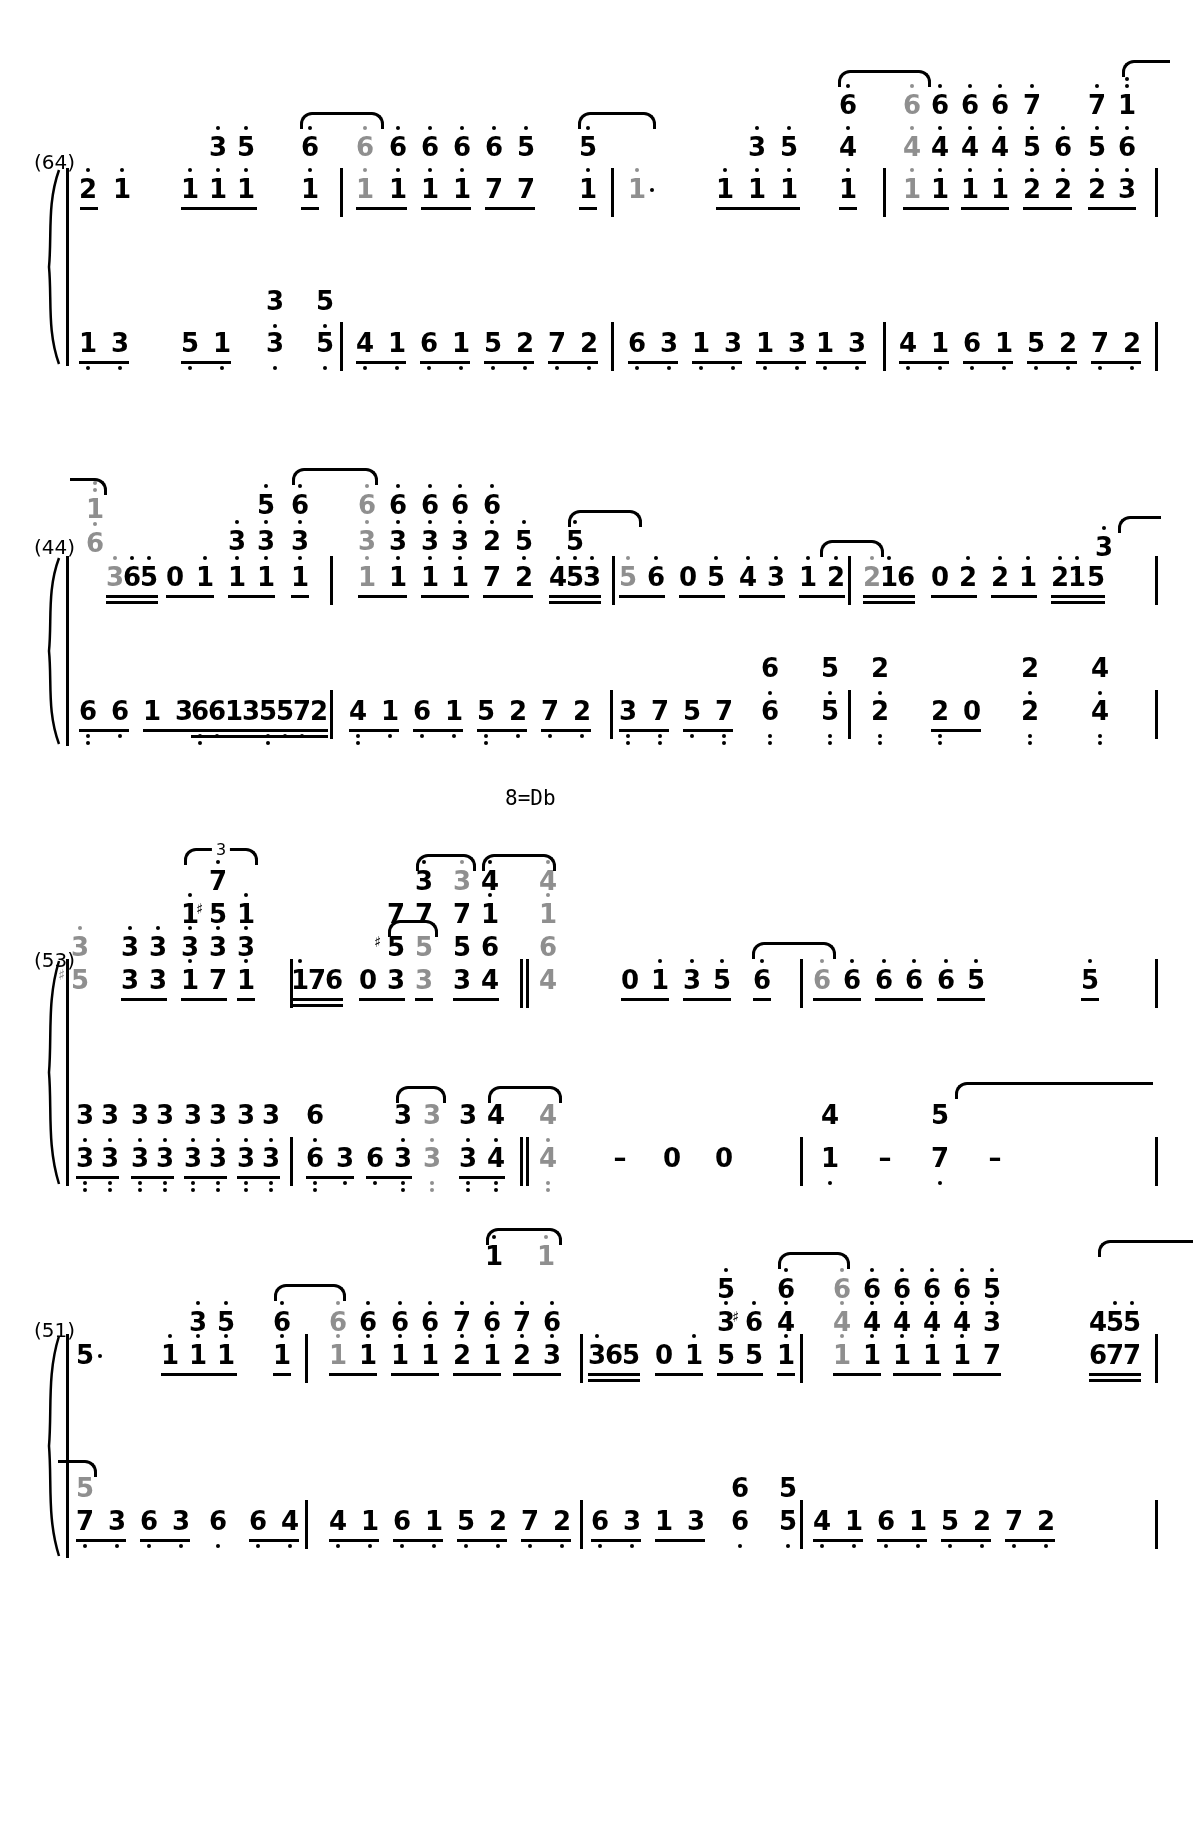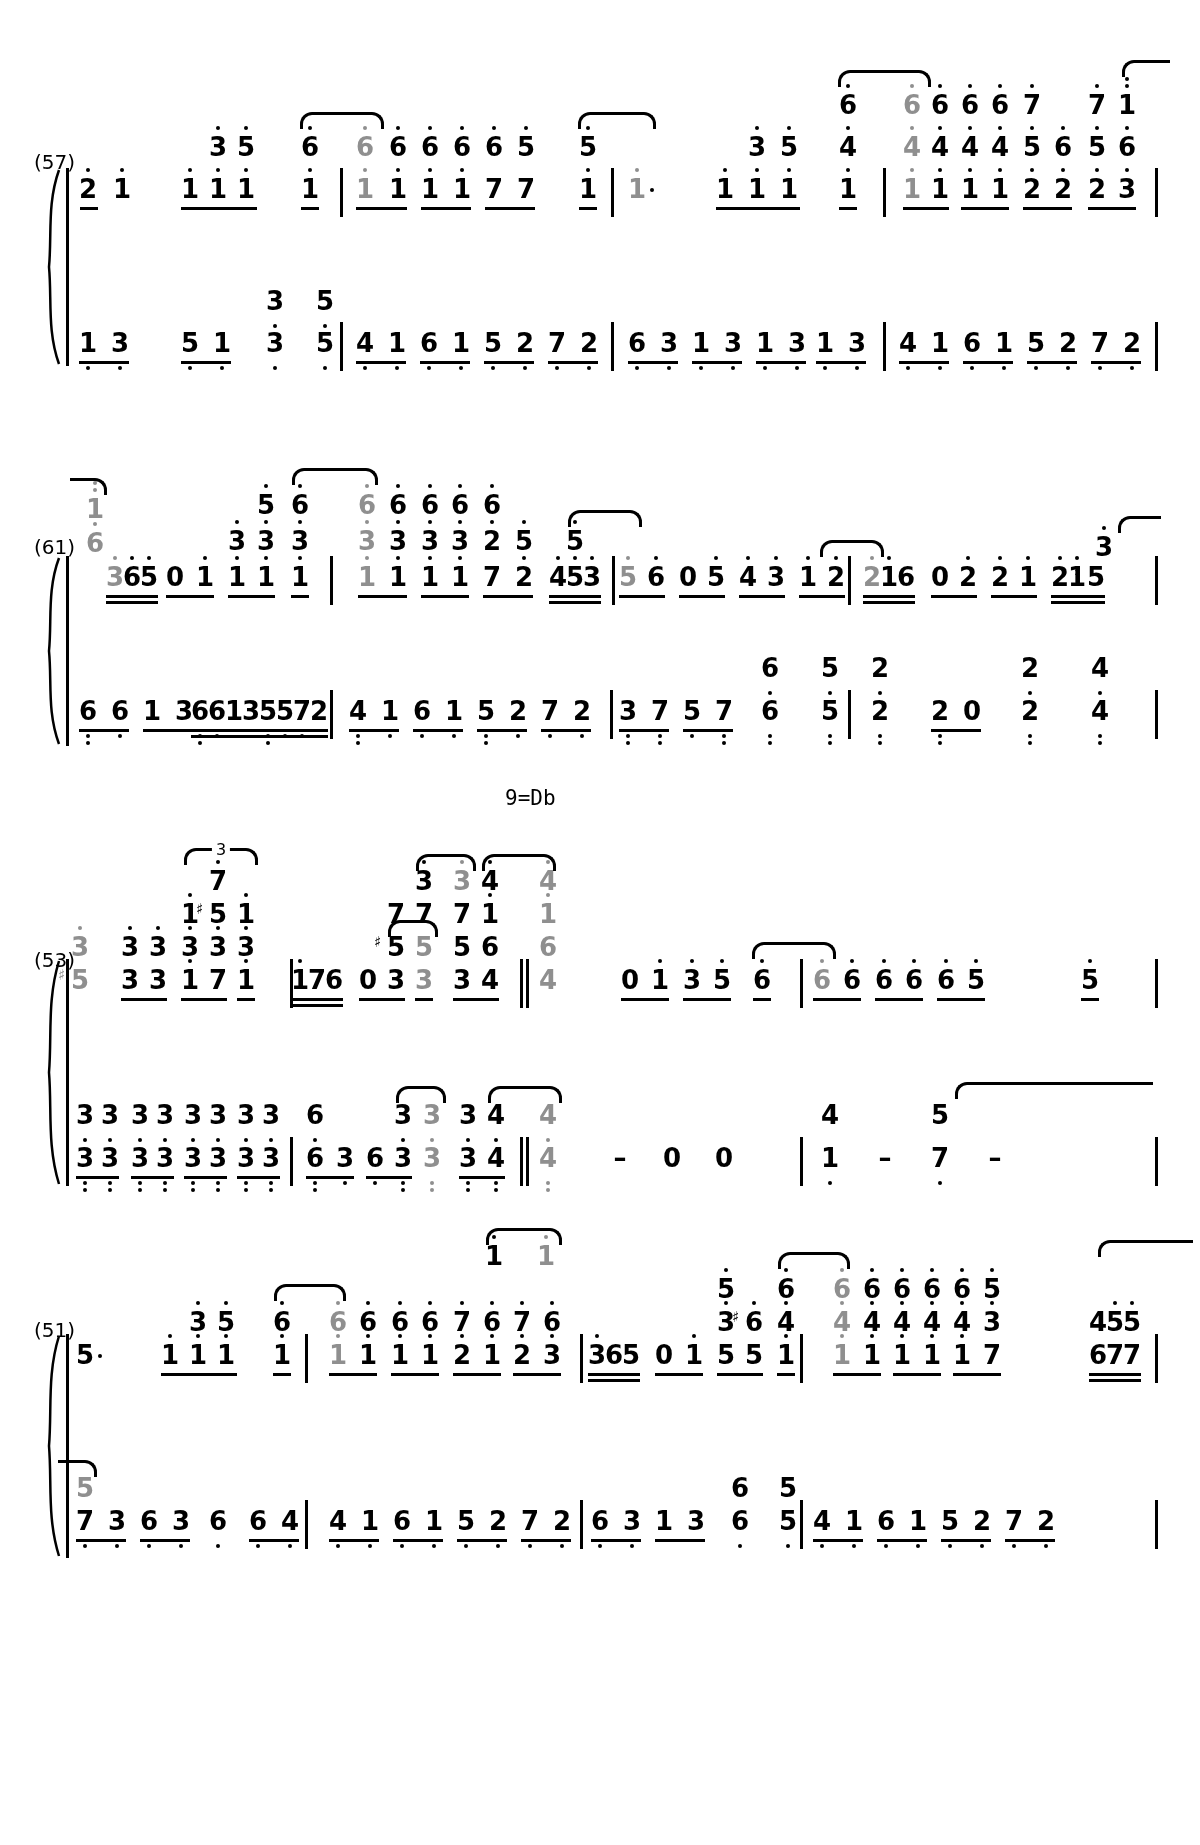--- a/index.html
+++ b/index.html
@@ -21,25 +21,25 @@
   .arc .tl{position:absolute;left:50%;transform:translateX(-50%);top:-11px;background:#fff;
            padding:0 4px;font-size:16px;font-weight:normal;}
   .lbl{position:absolute;font-size:20px;font-weight:normal;white-space:nowrap;}
   .key{font-family:"DejaVu Sans Mono",monospace;font-size:21px;}
   svg.brace{position:absolute;}
 </style>
 </head>
 <body>
 
 <div id="sheet">
-  <span class="lbl" style="left: 34px; top: 150px;">(57)</span>
-  <span class="lbl" style="left: 34px; top: 535px;">(61)</span>
+  <span class="lbl" style="left: 34px; top: 150px;">(64)</span>
+  <span class="lbl" style="left: 34px; top: 535px;">(44)</span>
   <span class="lbl" style="left: 34px; top: 948px;">(53)</span>
   <span class="lbl" style="left: 34px; top: 1318px;">(51)</span>
-  <span class="lbl key" style="left: 505px; top: 786px;">9=Db</span>
+  <span class="lbl key" style="left: 505px; top: 786px;">8=Db</span>
 <svg class="brace" width="22" height="198" style="left: 42px; top: 168px;">
       <path d="M17,2 C5,35.64 10,67.32000000000001 7,99 C10,130.68 5,162.35999999999999 17,196" stroke="#000" stroke-width="2.5" fill="none"></path>
     </svg>
     <div class="bar" style="left: 66px; top: 168px; height: 198px;"></div>
     <div class="bar" style="left: 340px; top: 168px; height: 49px;"></div>
     <div class="bar" style="left: 611px; top: 168px; height: 49px;"></div>
     <div class="bar" style="left: 883px; top: 168px; height: 49px;"></div>
     <div class="bar" style="left: 1155px; top: 168px; height: 49px;"></div>
     <div class="bar" style="left: 340px; top: 322px; height: 49px;"></div>
     <div class="bar" style="left: 611px; top: 322px; height: 49px;"></div>

